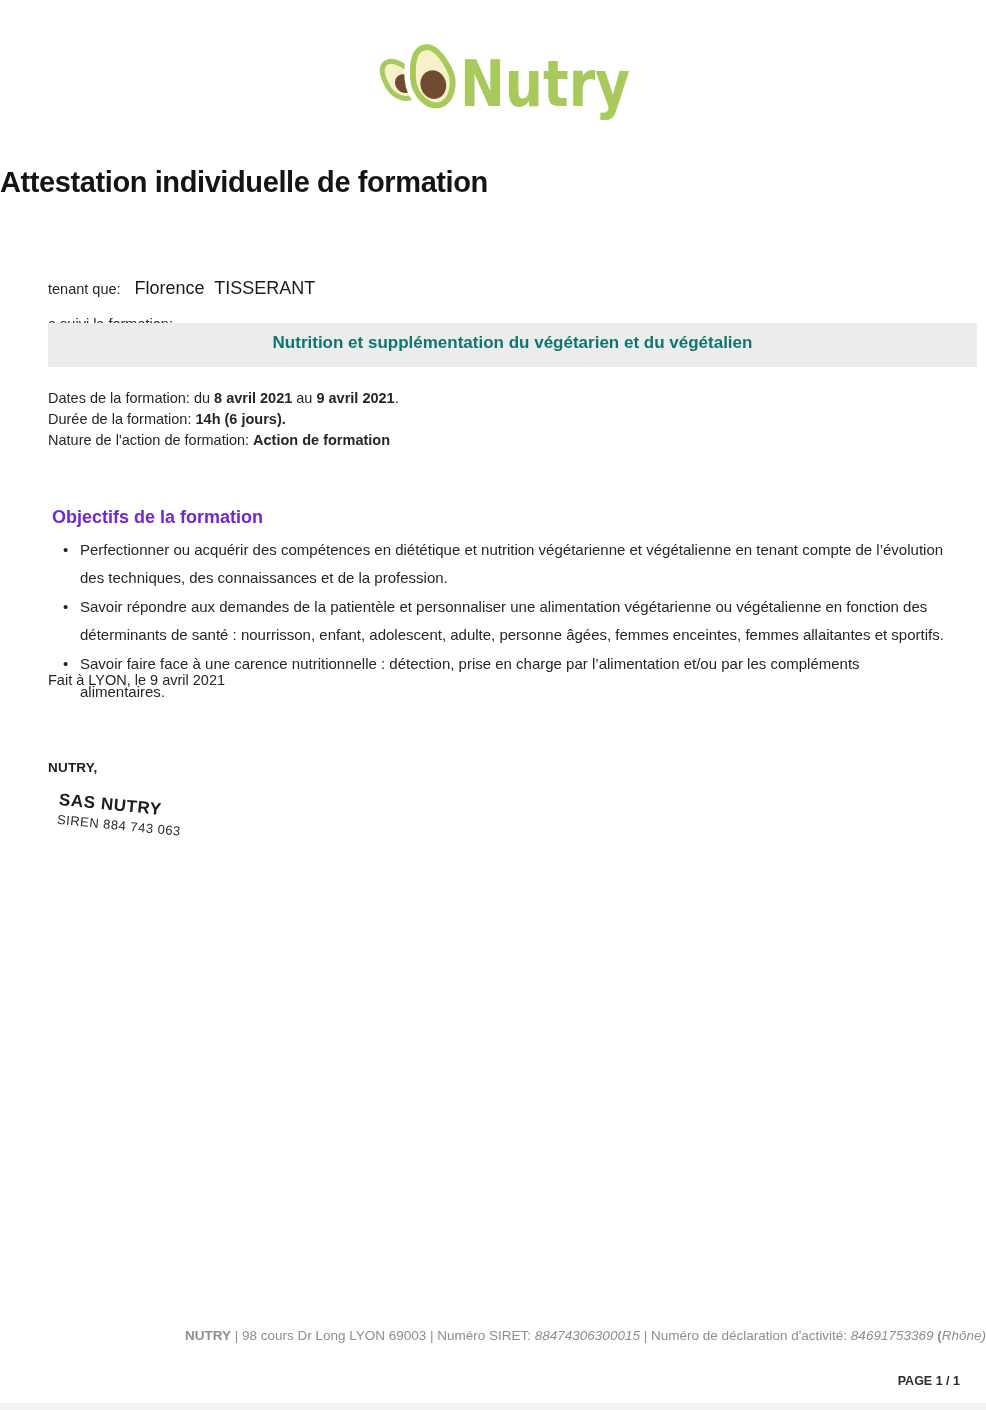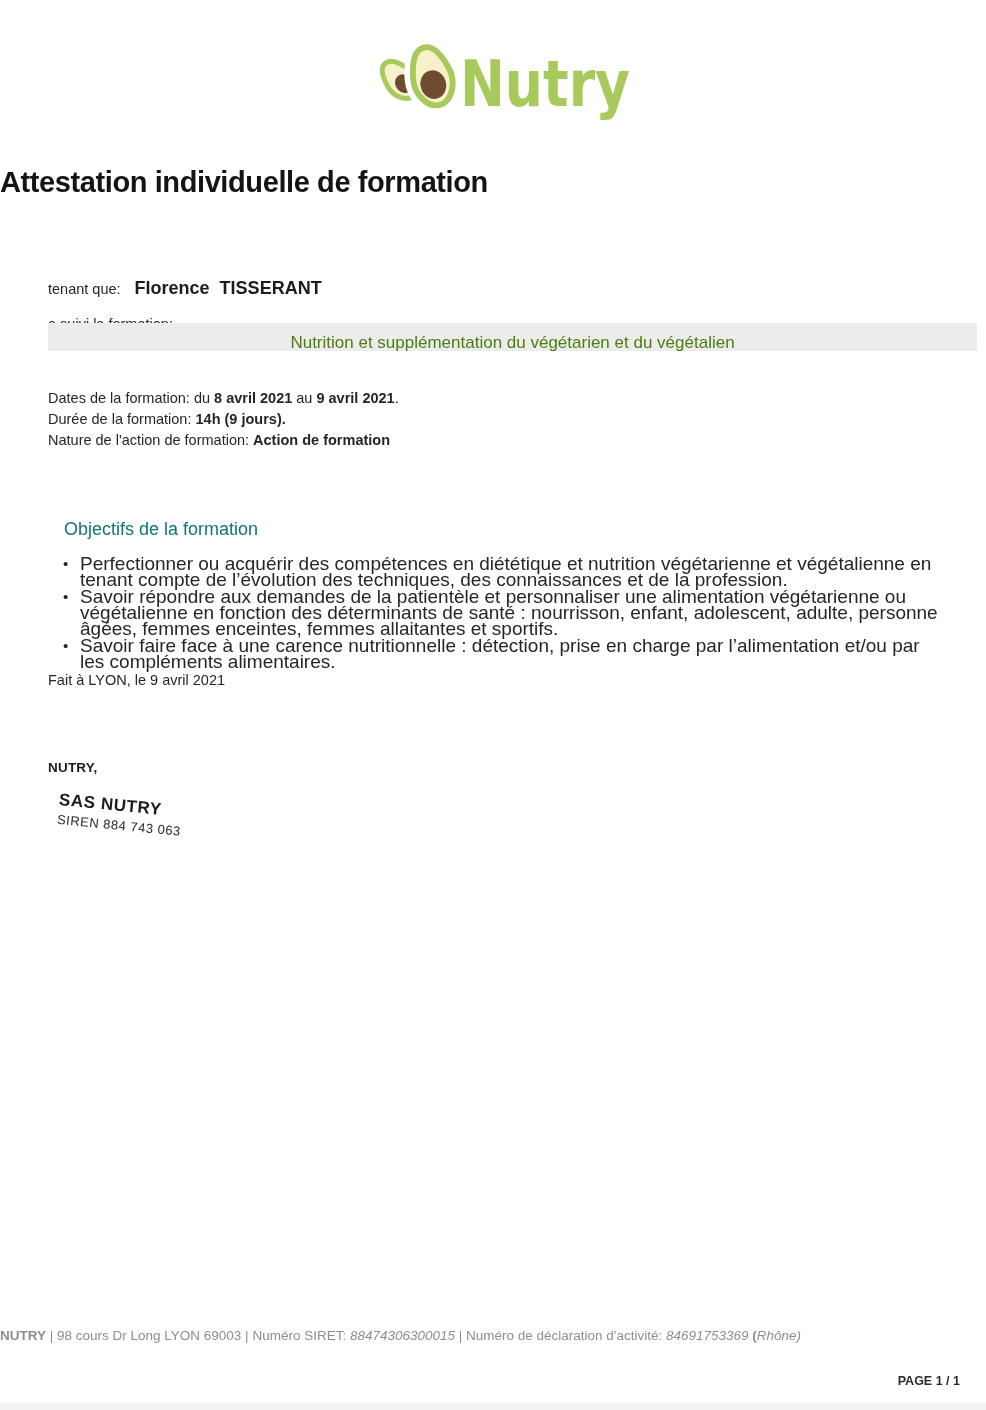--- a/index.html
+++ b/index.html
@@ -21,37 +21,37 @@
     letter-spacing: -0.4px;
   }
   .intro {
     position: absolute; left: 48px; top: 236px; margin: 0;
     font-size: 14.5px; white-space: pre-wrap;
   }
   .atteste {
     position: absolute; left: 48px; top: 278px; margin: 0;
     font-size: 14.5px; white-space: pre;
   }
-  .trainee { font-size: 18px; font-weight: 700; margin-left: 10px; color: #1c1c1c; margin-top: 9px; }
+  .trainee { font-size: 18px; font-weight: 400; margin-left: 10px; color: #1c1c1c; margin-top: 9px; }
   .suivi { position: absolute; left: 48px; top: 316px; margin: 0; font-size: 14.5px; }
 
   .banner {
-    position: absolute; left: 48px; top: 323px; width: 929px; height: 28px;
+    position: absolute; left: 48px; top: 323px; width: 929px; height: 44px;
     line-height: 40px; text-align: center;
-    font-size: 17px; font-weight: 400; color: #4d7c0f;
+    font-size: 17px; font-weight: 700; color: #0f766e;
   }
 
   .details { position: absolute; left: 48px; top: 388px; width: 900px; }
   .details p { margin: 0; font-size: 14.5px; line-height: 21px; }
 
   .objectifs { position: absolute; left: 48px; top: 503px; width: 897px; }
-  .objectifs h2 { margin: 16px; font-size: 18px; font-weight: 400; color: #0f766e; }
+  .objectifs h2 { margin: 4px; font-size: 18px; font-weight: 700; color: #6d28d9; }
   .objectifs ul { margin: 8px 0 0 0; padding: 0 0 0 32px; list-style: none; }
   .objectifs li {
-    position: relative; font-size: 19px; line-height: 16px; margin-bottom: 1px;
+    position: relative; font-size: 15px; line-height: 28px; margin-bottom: 1px;
   }
   .objectifs li::before {
     content: "\2022"; position: absolute; left: -17px; top: 0;
     font-size: 15px; color: #262626;
   }
 
   .fait { position: absolute; left: 48px; top: 672px; margin: 0; font-size: 14.5px; }
   .org {
     position: absolute; left: 48px; top: 760px; margin: 0;
     font-size: 13.5px; font-weight: 700; letter-spacing: 0.2px; color: #1c1c1c;
@@ -59,21 +59,21 @@
   .stamp {
     position: absolute; left: 60px; top: 790px;
     transform: rotate(5.5deg); transform-origin: left top;
     color: #1d1d1d;
   }
   .stamp1 { font-size: 17px; font-weight: 700; letter-spacing: 0.6px; }
   .stamp2 { font-size: 13px; letter-spacing: 0.5px; margin-top: 2px; color: #2a2a2a; }
 
   .footer {
     position: absolute; left: 0; right: 0; top: 1328px; margin: 0;
-    text-align: left; font-size: 13.5px; color: #8e8e8e;
+    text-align: right; font-size: 13.5px; color: #8e8e8e;
   }
   .pagenum {
     position: absolute; right: 26px; top: 1374px; margin: 0;
     font-size: 12.5px; font-weight: 700; color: #2b2b2b; padding-left: 12px;
   }
   .bottom-strip {
     position: absolute; left: 0; right: 0; bottom: 0; height: 7px; background: #f2f2f2;
   }
   .seg-b { font-weight: 700; }
   .seg-i { font-style: italic; }
@@ -100,21 +100,21 @@
 
 
   <p class="atteste"><span>tenant que: </span><span class="trainee">Florence  TISSERANT</span></p>
 
   <p class="suivi">a suivi la formation:</p>
 
   <div class="banner" style="background: rgb(236, 236, 236);">Nutrition et supplémentation du végétarien et du végétalien</div>
 
   <div class="details">
     <p><span>Dates de la formation: du </span><span class="seg-b">8 avril 2021</span><span> au </span><span class="seg-b">9 avril 2021</span><span>.</span></p>
-    <p><span>Durée de la formation: </span><span class="seg-b">14h (9 jours).</span></p>
+    <p><span>Durée de la formation: </span><span class="seg-b">14h (6 jours).</span></p>
     <p><span>Nature de l'action de formation: </span><span class="seg-b">Action de formation</span></p>
   </div>
 
   <div class="objectifs">
     <h2>Objectifs de la formation</h2>
     <ul>
       <li>Perfectionner ou acquérir des compétences en diététique et nutrition végétarienne et végétalienne en tenant compte de l’évolution des techniques, des connaissances et de la profession.</li>
       <li>Savoir répondre aux demandes de la patientèle et personnaliser une alimentation végétarienne ou végétalienne en fonction des déterminants de santé : nourrisson, enfant, adolescent, adulte, personne âgées, femmes enceintes, femmes allaitantes et sportifs.</li>
       <li>Savoir faire face à une carence nutritionnelle : détection, prise en charge par l’alimentation et/ou par les compléments alimentaires.</li>
     </ul>

